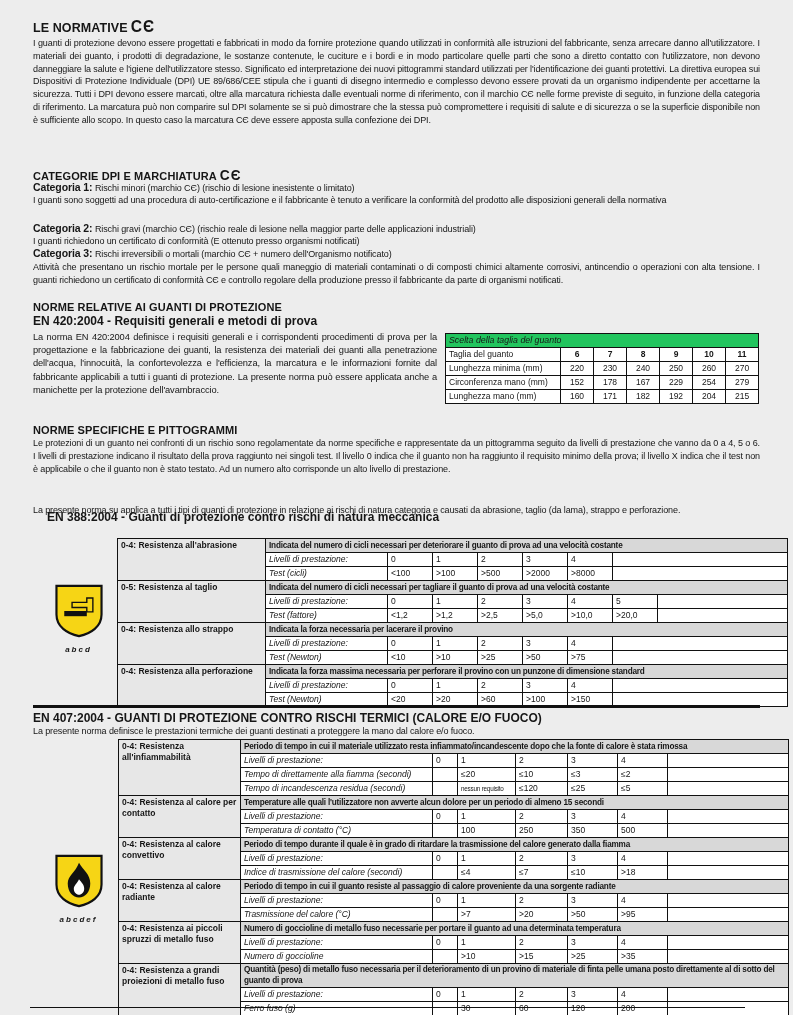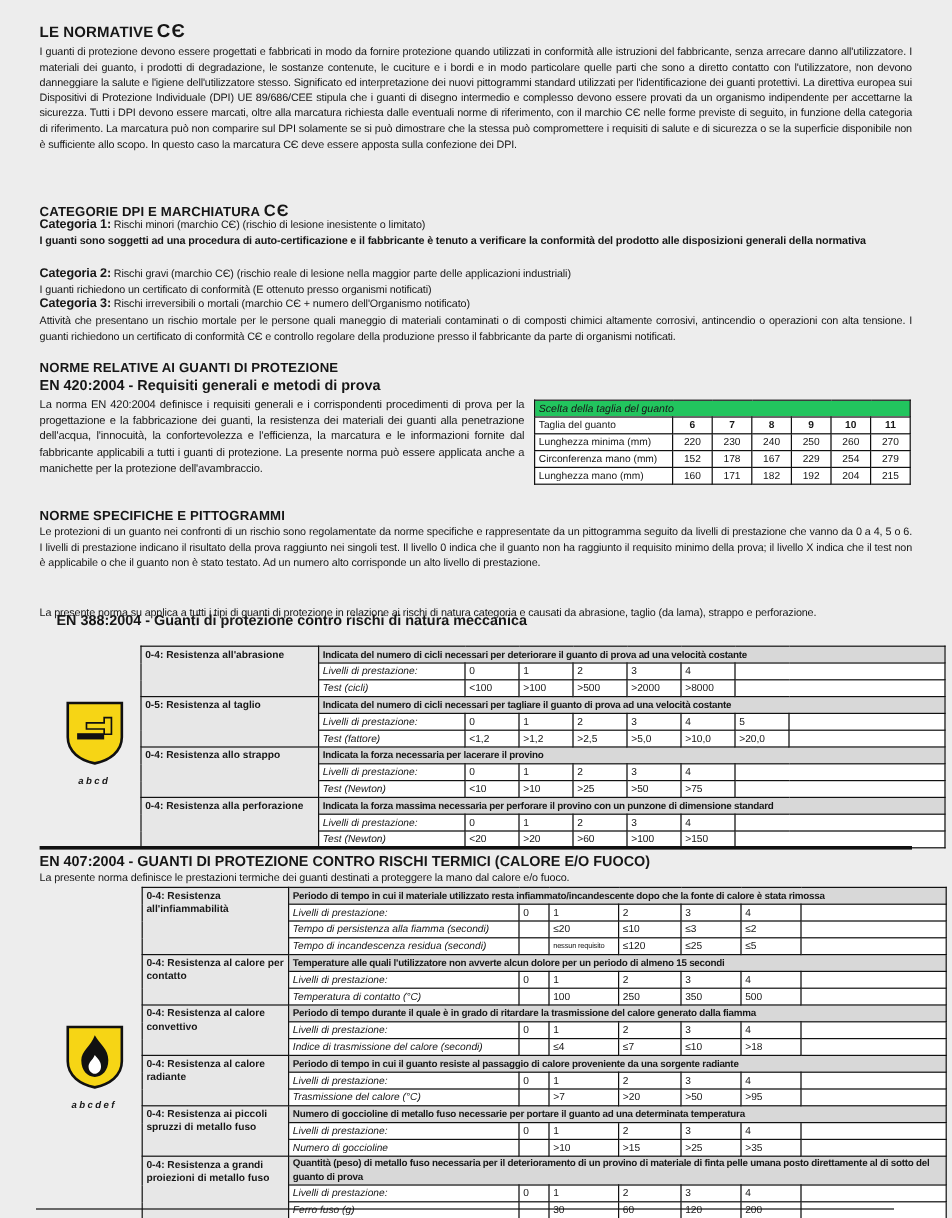--- a/index.html
+++ b/index.html
@@ -45,21 +45,21 @@
   <p class="abs body-txt" style="left:33px;top:37px;width:727px;">I guanti di protezione devono essere progettati e fabbricati in modo da fornire protezione quando utilizzati in conformità alle istruzioni del fabbricante, senza arrecare danno all'utilizzatore. I materiali dei guanto, i prodotti di degradazione, le sostanze contenute, le cuciture e i bordi e in modo particolare quelle parti che sono a diretto contatto con l'utilizzatore, non devono danneggiare la salute e l'igiene dell'utilizzatore stesso. Significato ed interpretazione dei nuovi pittogrammi standard utilizzati per l'identificazione dei guanti protettivi. La direttiva europea sui Dispositivi di Protezione Individuale (DPI) UE 89/686/CEE stipula che i guanti di disegno intermedio e complesso devono essere provati da un organismo indipendente per accettarne la sicurezza. Tutti i DPI devono essere marcati, oltre alla marcatura richiesta dalle eventuali norme di riferimento, con il marchio CЄ nelle forme previste di seguito, in funzione della categoria di riferimento. La marcatura può non comparire sul DPI solamente se si può dimostrare che la stessa può compromettere i requisiti di salute e di sicurezza o se la superficie disponibile non è sufficiente allo scopo. In questo caso la marcatura CЄ deve essere apposta sulla confezione dei DPI.</p>
 
   <h2 class="abs h-sec" style="left:33px;top:168px;">
     <span>CATEGORIE DPI E MARCHIATURA</span><span class="ce">CЄ</span>
   </h2>
 
   <p class="abs cat-line" style="left:33px;top:181px;width:727px;">
     <b>Categoria 1:</b>
     <span>Rischi minori (marchio CЄ) (rischio di lesione inesistente o limitato)</span>
   </p>
-  <p class="abs body-txt" style="left:33px;top:194px;width:727px;font-weight:bold;">I guanti sono soggetti ad una procedura di auto-certificazione e il fabbricante è tenuto a verificare la conformità del prodotto alle disposizioni generali della normativa</p>
+  <p class="abs body-txt" style="left:33px;top:194px;width:727px;">I guanti sono soggetti ad una procedura di auto-certificazione e il fabbricante è tenuto a verificare la conformità del prodotto alle disposizioni generali della normativa</p>
 
   <p class="abs cat-line" style="left:33px;top:222px;width:727px;">
     <b>Categoria 2:</b>
     <span>Rischi gravi (marchio CЄ) (rischio reale di lesione nella maggior parte delle applicazioni industriali)</span>
   </p>
   <p class="abs body-txt" style="left:33px;top:235px;width:727px;">I guanti richiedono un certificato di conformità (E ottenuto presso organismi notificati)</p>
 
   <p class="abs cat-line" style="left:33px;top:247px;width:727px;">
     <b>Categoria 3:</b>
     <span>Rischi irreversibili o mortali (marchio CЄ + numero dell'Organismo notificato)</span>
@@ -283,21 +283,21 @@
       <tr>
         <td class="sub">Livelli di prestazione:</td>
         <td>0</td>
         <td>1</td>
         <td>2</td>
         <td>3</td>
         <td>4</td>
         <td></td>
       </tr>
       <tr>
-        <td class="sub">Tempo di persistenza alla fiamma (secondi)</td>
+        <td class="sub">Tempo di direttamente alla fiamma (secondi)</td>
         <td></td>
         <td>≤20</td>
         <td>≤10</td>
         <td>≤3</td>
         <td>≤2</td>
         <td></td>
       </tr>
       <tr>
         <td class="sub">Tempo di incandescenza residua (secondi)</td>
         <td></td>

